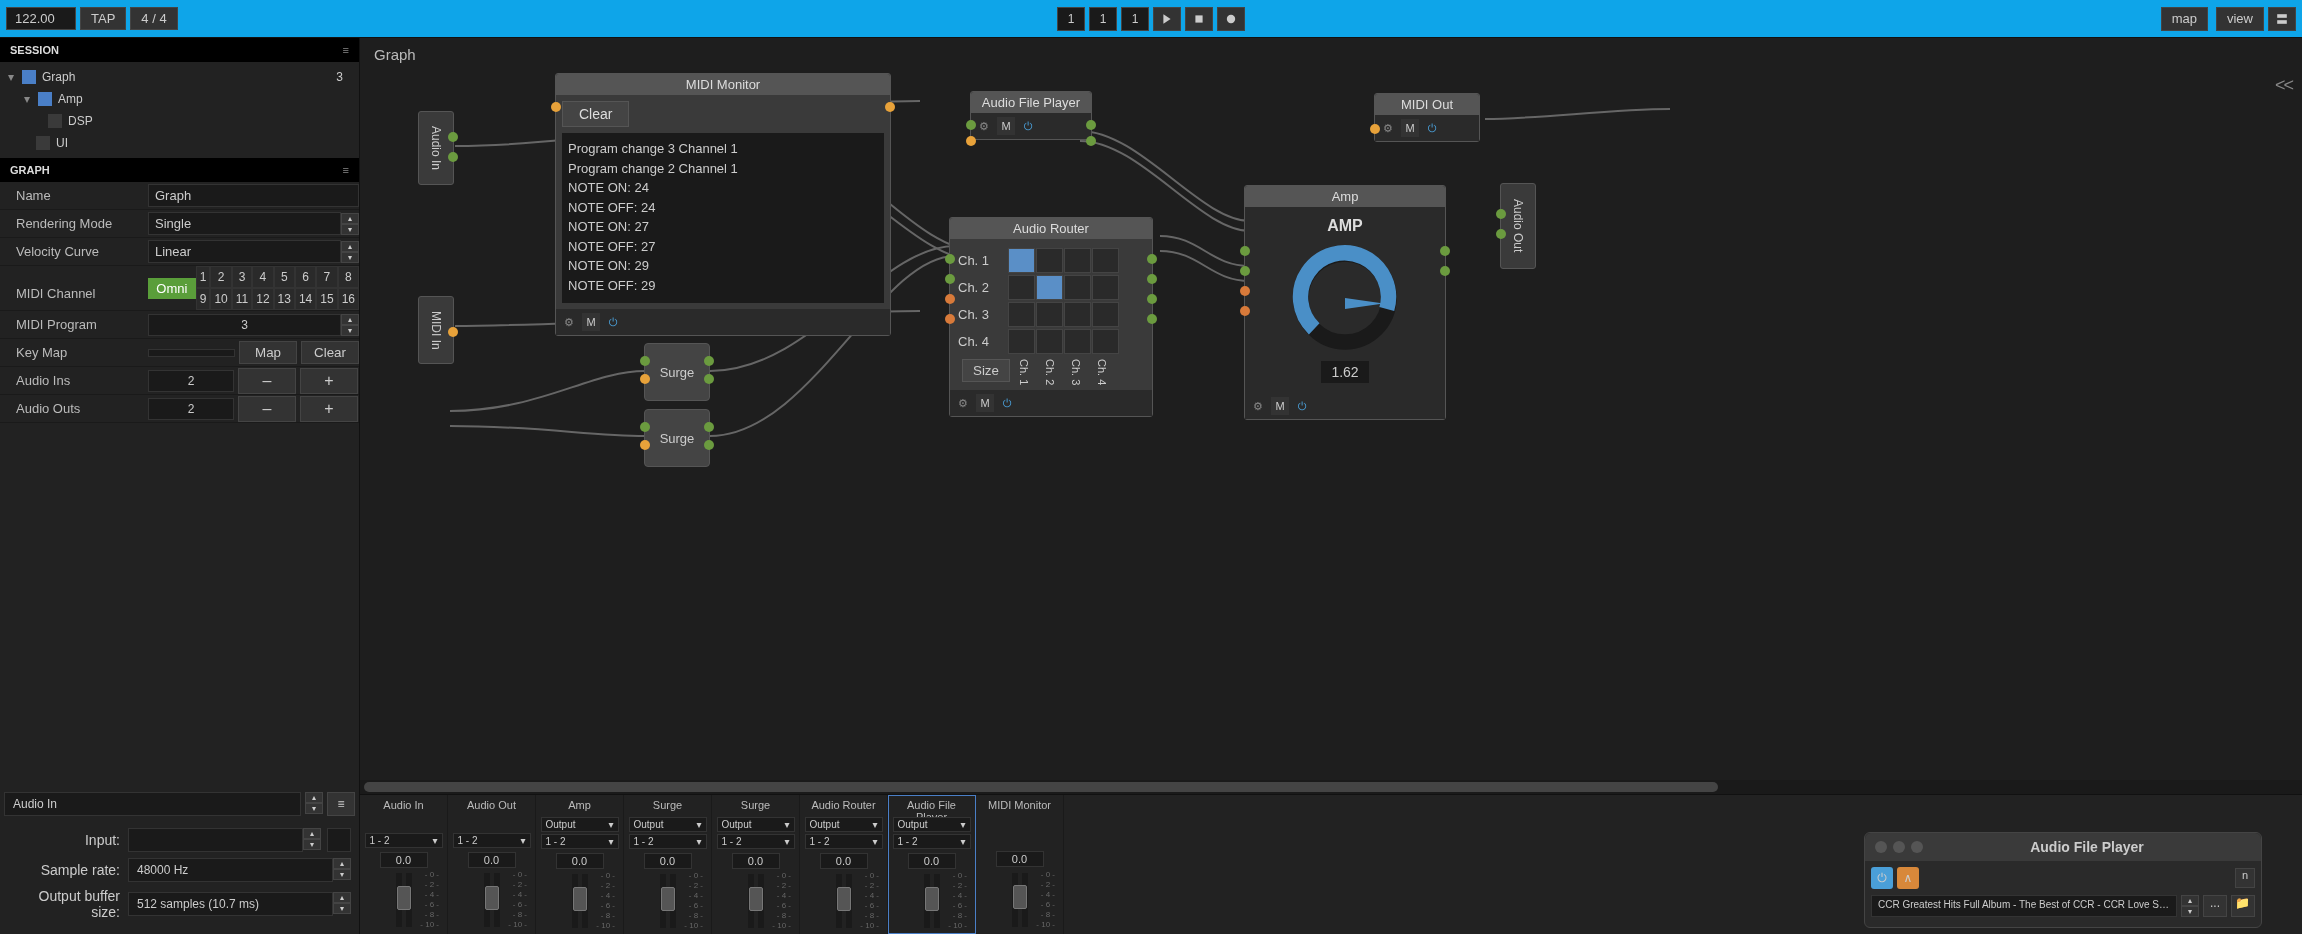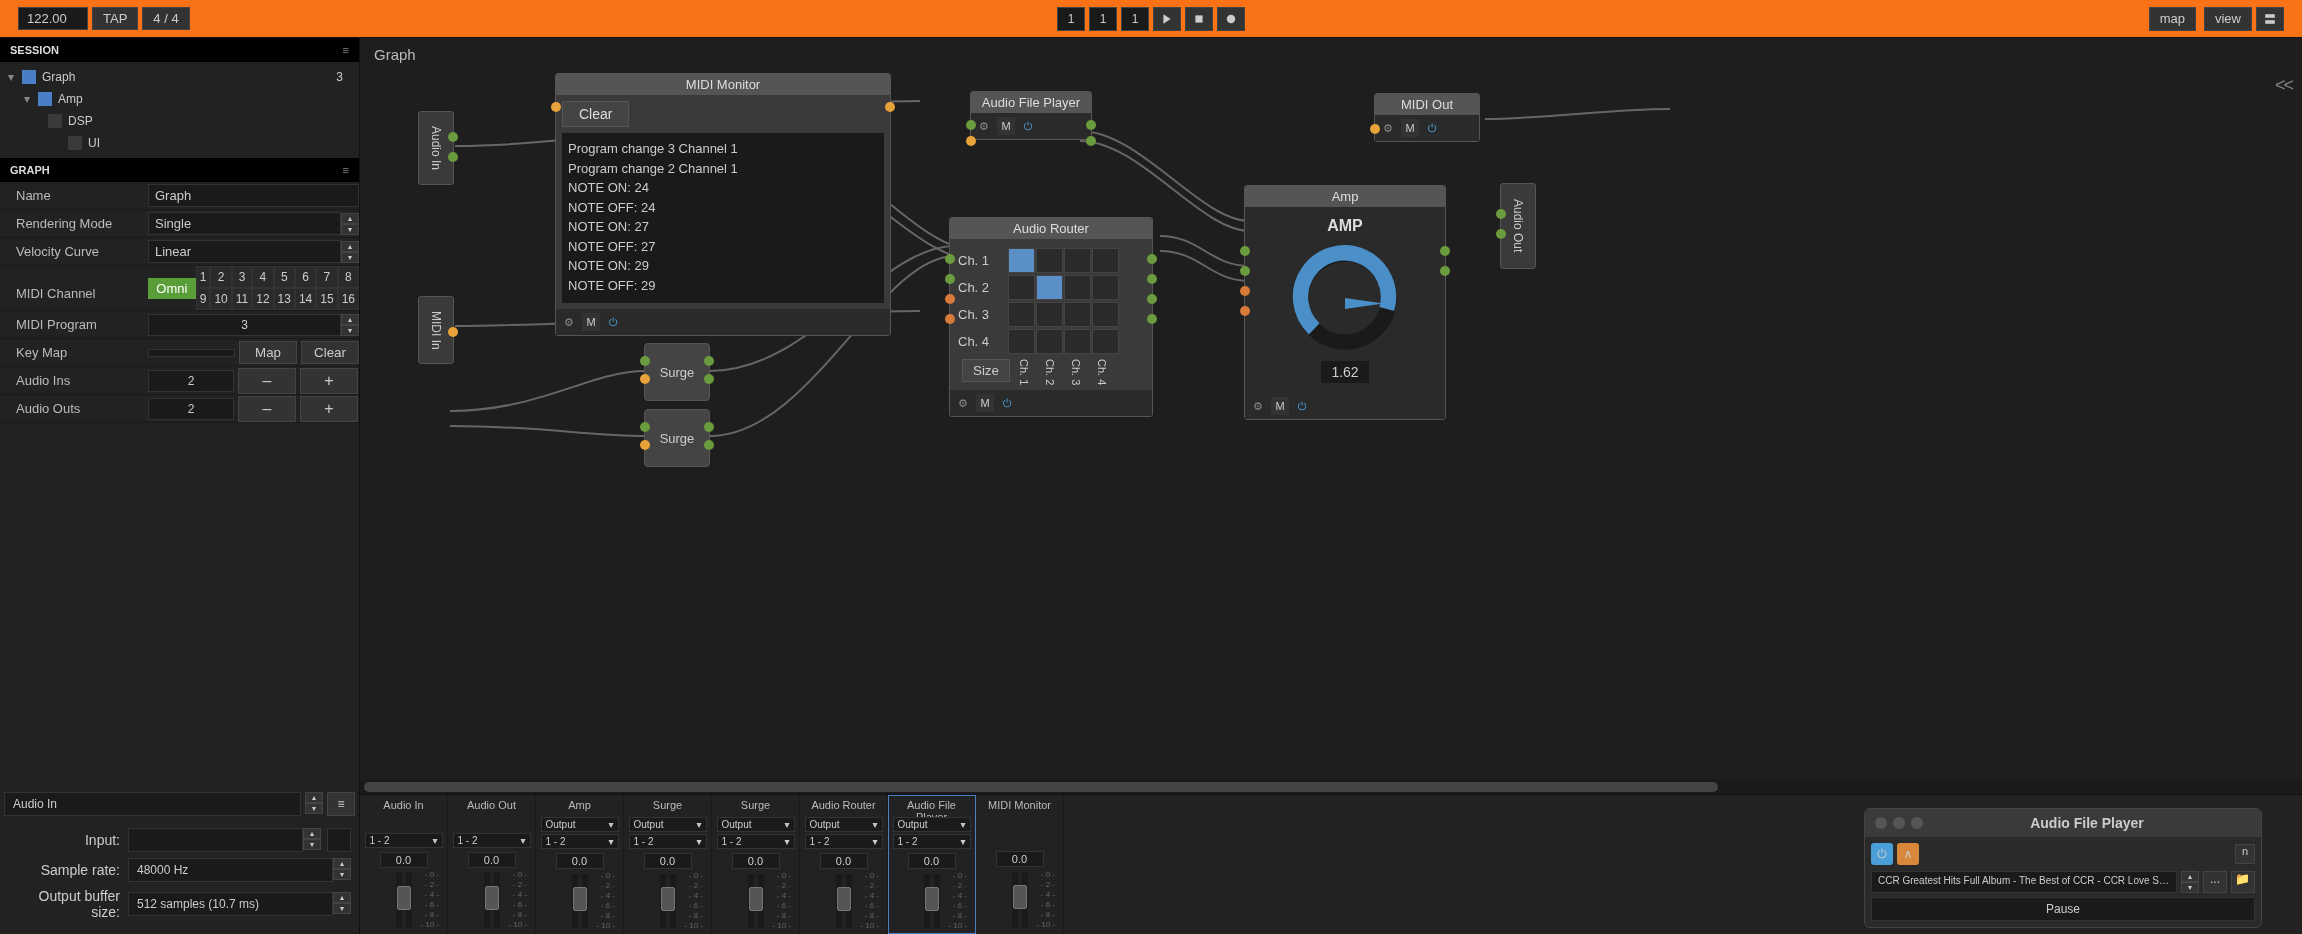--- a/index.html
+++ b/index.html
@@ -1,20 +1,20 @@
 <!DOCTYPE html>
 <html><head>
 <meta charset="utf-8">
 <style>
 * { margin:0; padding:0; box-sizing:border-box; font-family:"Helvetica Neue",Arial,sans-serif; }
 body { background:#1a1a1a; color:#ccc; font-size:12px; overflow:hidden; width:2302px; height:934px; transform-origin:top left; }
 svg.ic { width:12px; height:12px; fill:currentColor; vertical-align:middle; }
 
 
-.topbar { height:38px; background:#f97316; display:flex; align-items:center; padding:0 18px; border-bottom:1px solid #111; }
+.topbar { height:38px; background:#0ea5e9; display:flex; align-items:center; padding:0 6px; border-bottom:1px solid #111; }
 .tb-input { background:#1a1a1a; border:1px solid #444; color:#ccc; padding:3px 8px; font-size:13px; width:70px; }
 .tb-btn { background:#333; border:1px solid #444; color:#ccc; padding:3px 10px; margin-left:4px; font-size:13px; cursor:pointer; }
 .tb-center { position:absolute; left:50%; transform:translateX(-50%); display:flex; gap:4px; }
 .tb-counter { background:#1a1a1a; border:1px solid #444; color:#ccc; width:28px; height:24px; display:flex; align-items:center; justify-content:center; }
 .tb-transport { background:#333; border:1px solid #444; width:28px; height:24px; display:flex; align-items:center; justify-content:center; cursor:pointer; }
 .tb-right { margin-left:auto; display:flex; gap:4px; }
 
 
 .main { display:flex; height:calc(100% - 38px); }
 .sidebar { width:360px; background:#222; border-right:1px solid #111; display:flex; flex-direction:column; overflow:hidden; }
@@ -201,21 +201,21 @@
       </div>
       <div class="tree-row" style="padding-left:24px">
         <span class="tree-toggle">▾</span>
         <span class="tree-icon square"></span>
         <span>Amp</span>
       </div>
       <div class="tree-row" style="padding-left:48px">
         <span class="tree-icon dark"></span>
         <span>DSP</span>
       </div>
-      <div class="tree-row" style="padding-left:68px">
+      <div class="tree-row" style="padding-left:36px">
         <span class="tree-icon dark"></span>
         <span>UI</span>
       </div>
     </div>
 
     <div class="section-hdr">
       <span>GRAPH</span>
       <span class="hdr-icon">≡</span>
     </div>
 
@@ -747,18 +747,17 @@
         </div>
         <div class="afp-file">
           <div class="afp-filesel">CCR Greatest Hits Full Album - The Best of CCR - CCR Love Songs Ever [-UX...</div>
           <div class="stepper">
               <div>▴</div>
               <div>▾</div>
             </div>
           <div class="afp-dots">...</div>
           <div class="afp-dots">📁</div>
         </div>
-        <div class="afp-pause">Pause</div>
       </div>
     </div>
 
   </div>
 </div>
 
 </body></html>

